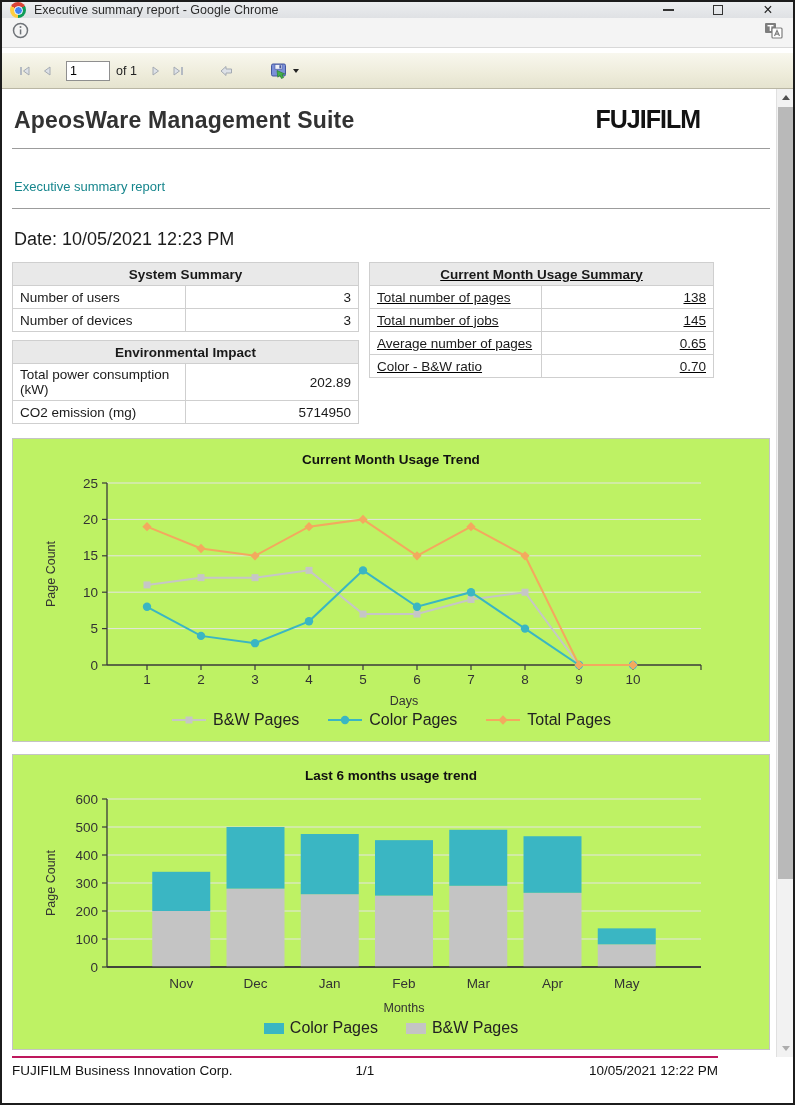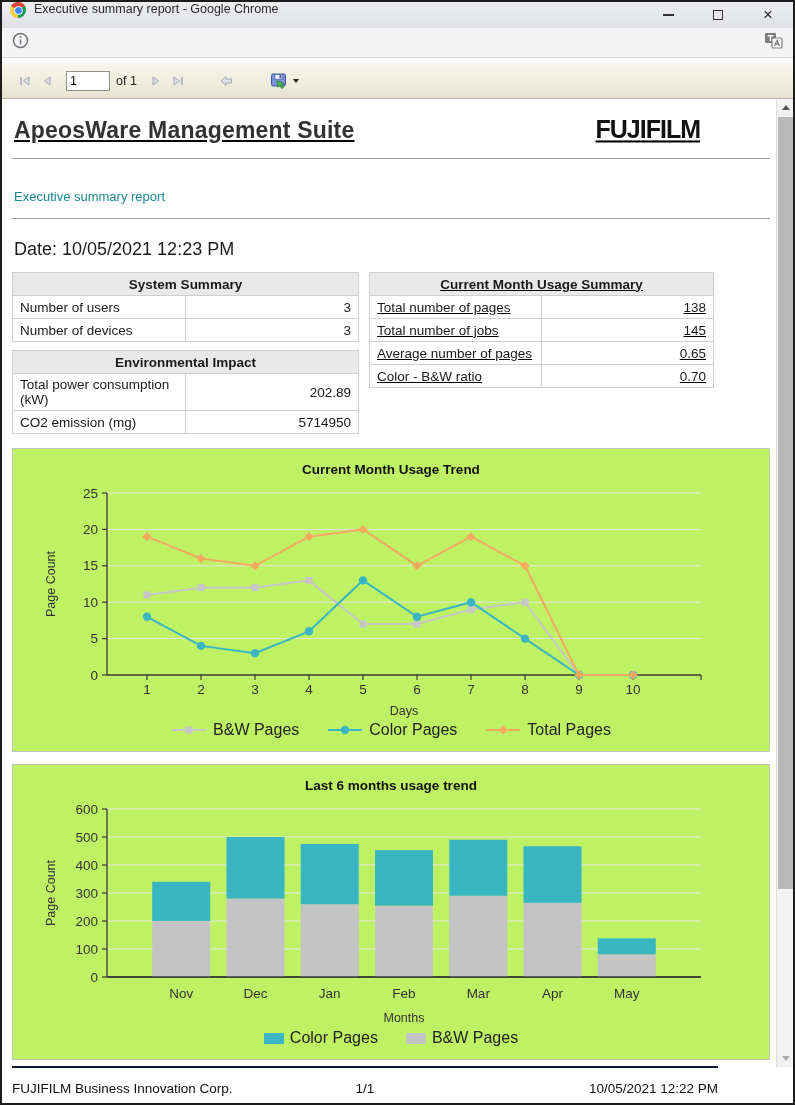--- a/index.html
+++ b/index.html
@@ -1,21 +1,21 @@
 <!DOCTYPE html>
 <html><head>
 <meta charset="utf-8">
 <style>
   * { box-sizing: border-box; margin: 0; padding: 0; }
   html,body { width:795px; height:1105px; background:#fff; font-family:"Liberation Sans",sans-serif; }
 
   .window { width:795px; height:1105px; border:2px solid #1c1c1c; background:#fff; position:relative; overflow:hidden; }
 
   
-  .titlebar { height:26px; background:linear-gradient(#eceef0,#dfe1e4); display:flex; padding:0 8px; }
+  .titlebar { height:16px; background:linear-gradient(#eceef0,#dfe1e4); display:flex; align-items:center; padding:0 8px; }
   .chrome-icon { width:16px; height:16px; border-radius:50%;
     background:conic-gradient(from -60deg,#db4437 0 120deg,#0f9d58 0 240deg,#ffcd40 0 360deg);
     position:relative; flex:0 0 auto; }
   .chrome-icon::before { content:''; position:absolute; inset:3.5px; background:#4285f4; border:1.8px solid #fff; border-radius:50%; }
   .wtitle { font-size:12.5px; color:#2b2b2b; margin-left:8px; flex:1 1 auto; white-space:nowrap; overflow:hidden; }
   .wcontrols { display:flex; align-items:center; gap:28px; margin-right:6px; }
   .wc { width:22px; height:18px; display:flex; align-items:center; justify-content:center; color:#222; }
   .minbar { width:11px; height:1.6px; background:#333; display:inline-block; }
   .maxbox { width:10px; height:10px; border:1.4px solid #333; display:inline-block; }
   .close-glyph { font-size:16px; line-height:1; color:#222; }
@@ -33,21 +33,21 @@
   .tbtn { background:transparent; border:none; padding:2px 3px; display:flex; align-items:center; cursor:default; }
   .pageinput { width:44px; height:20px; border:1px solid #8f8f8f; font-size:12.5px; padding:0 3px; margin:0 6px 0 8px; font-family:"Liberation Sans",sans-serif; }
   .oflabel { font-size:12.5px; color:#222; margin-right:8px; }
   .tgap1 { width:26px; } .tgap2 { width:30px; }
   .caret { width:0; height:0; border-left:3.5px solid transparent; border-right:3.5px solid transparent; border-top:4px solid #222; margin-left:5px; }
 
   
   .content { position:relative; height:1004px; background:#fff; overflow:hidden; }
   .page { position:absolute; left:0; top:0; width:776px; padding:0 8px 0 10px; }
 
-  .rpt-header { display:flex; align-items:flex-end; justify-content:space-between; margin-top:16px; padding:0 2px;text-decoration:underline; }
+  .rpt-header { display:flex; align-items:flex-end; justify-content:space-between; margin-top:16px; padding:0 2px; }
   .rpt-title { font-size:23px; font-weight:bold; color:#323232; letter-spacing:0.2px; }
   .brand { font-size:25px; font-weight:900; color:#121212; letter-spacing:-1px; transform:scaleY(1.04); margin-right:68px; }
   .hr { border:none; border-top:1px solid #9c9c9c; margin-top:14px; width:758px; }
   .rpt-subtitle { font-size:13px; color:#17868d; margin-top:30px; padding-left:2px; }
   .date-line { font-size:18px; color:#1c1c1c; margin-top:20px; padding-left:2px; }
 
   
   .tables { display:flex; gap:10px; margin-top:12px; }
   .tcol-left { width:347px; display:flex; flex-direction:column; gap:8px; }
   .tcol-right { width:345px;text-decoration:underline; }
@@ -60,21 +60,21 @@
   .panel { width:758px; border:1px solid #c4c4c4; margin-top:12px; background:#bef264; }
   .panel1 { margin-top:14px; }
   .chart-title { text-align:center; font-size:13.5px; font-weight:bold; color:#111; padding-top:13px; }
   .chart-svg { margin-top:2px; }
   .chart-svg svg { display:block; margin:0 auto; font-family:"Liberation Sans",sans-serif; }
   .chart-legend { display:flex; justify-content:center; align-items:center; gap:28px; padding:2px 0 12px 0; }
   .legend-item { display:flex; align-items:center; gap:6px; font-size:16px; color:#222; }
   .legend-swatch { width:20px; height:11px; display:inline-block; }
 
   
-  .rpt-footer { width:706px; margin-top:6px; border-top:2px solid #0f172a; padding-top:13px;
+  .rpt-footer { width:706px; margin-top:6px; border-top:2px solid #be185d; padding-top:5px;
     display:grid; grid-template-columns:1fr auto 1fr; font-size:13.5px; color:#111; }
   .rpt-footer .f-center { text-align:center; }
   .rpt-footer .f-right { justify-self:end; }
 
   
   .scrollbar { position:absolute; right:0; top:0; width:17px; height:968px; background:#f2f2f2; border-left:1px solid #e0e0e0; }
   .sb-btn { position:absolute; left:0; width:17px; height:17px; display:flex; align-items:center; justify-content:center; }
   .sb-up { top:0; } .sb-down { bottom:0; }
   .tri-up { width:0; height:0; border-left:4px solid transparent; border-right:4px solid transparent; border-bottom:5px solid #4f4f4f; }
   .tri-down { width:0; height:0; border-left:4px solid transparent; border-right:4px solid transparent; border-top:5px solid #adadad; }

